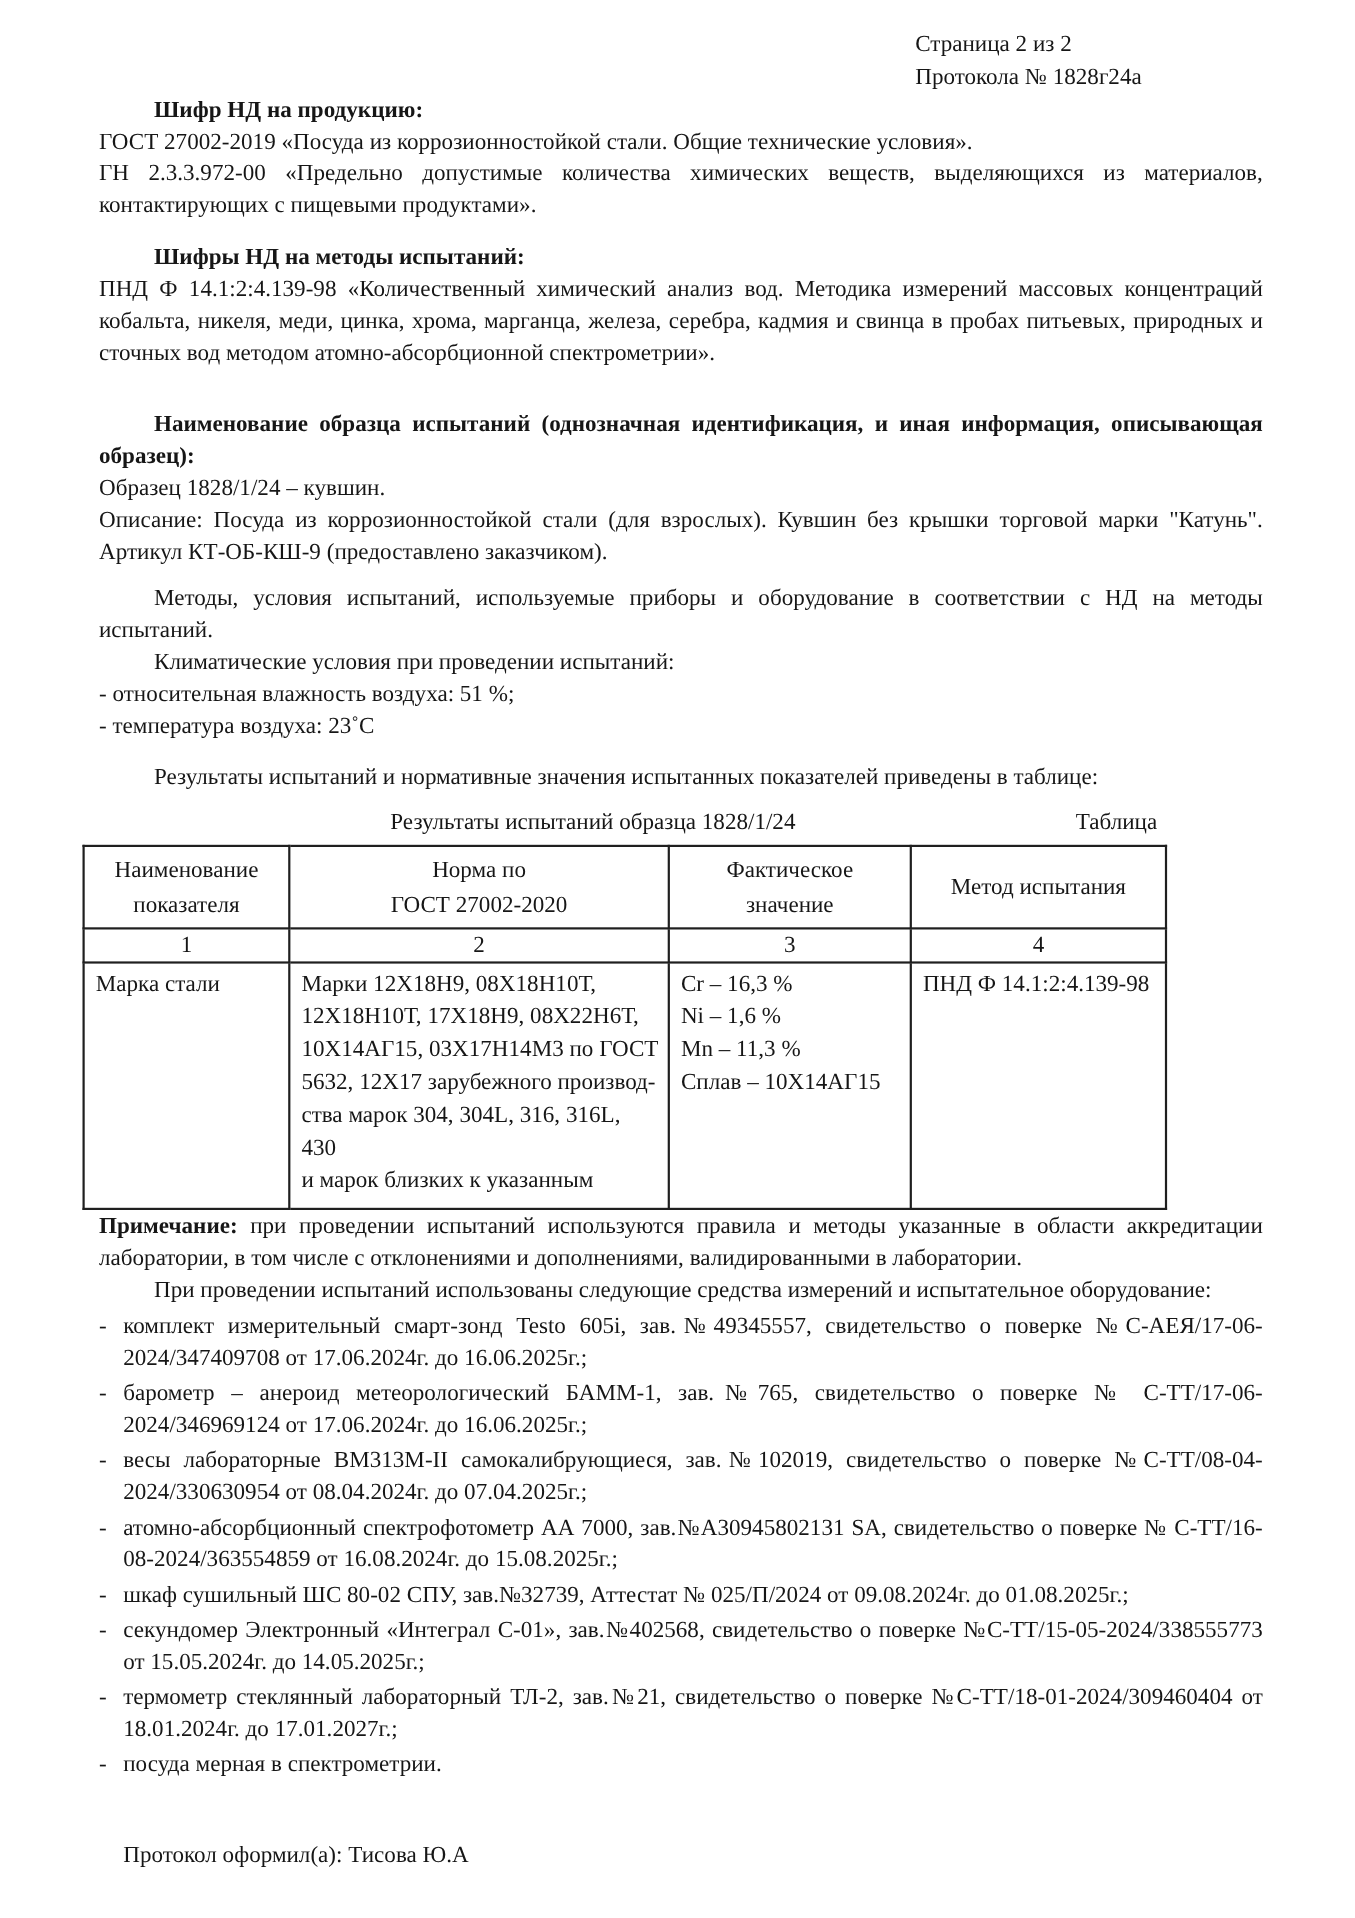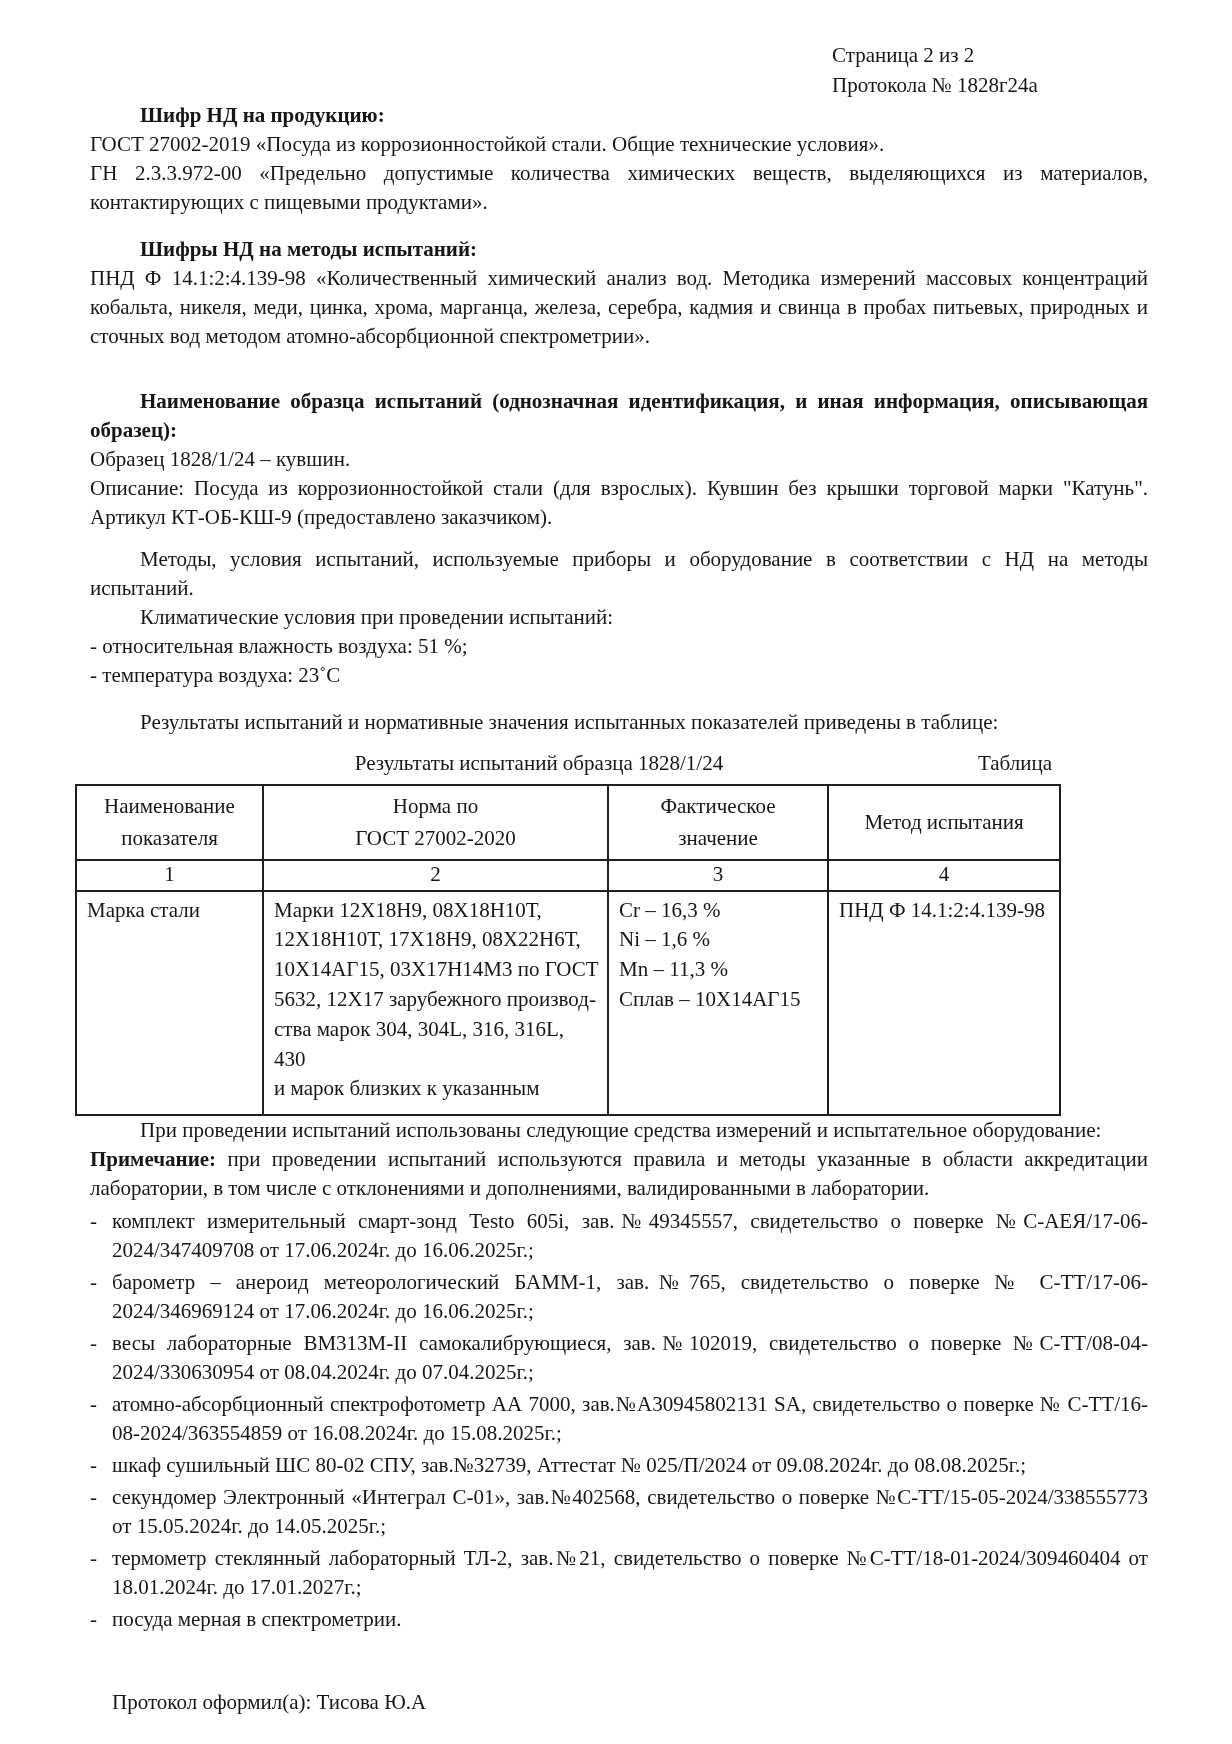--- a/index.html
+++ b/index.html
@@ -8,21 +8,21 @@
     font-family:"Liberation Serif", "DejaVu Serif", serif;
     color:#161616;
     -webkit-font-smoothing:antialiased;
   }
   .page {
     position:relative;
     width:1232px; height:1744px;
     background:#ffffff;
     overflow:hidden;
     box-sizing:border-box;
-    padding:40px 84px 0 90px;
+    padding:24px 84px 0 90px;
     font-size:21px;
     line-height:1.38;
   }
   p { margin:0; }
   .doc-header { margin-left:742px; line-height:1.45; }
   .h   { font-weight:bold; text-indent:50px; }
   .p   { text-align:justify; }
   .ind { text-indent:50px; }
   .mt14 { margin-top:14px; }
   .mt18 { margin-top:18px; }
@@ -141,29 +141,29 @@
 и марок близких к указанным</td>
         <td>Cr – 16,3 %
 Ni – 1,6 %
 Mn – 11,3 %
 Сплав – 10Х14АГ15</td>
         <td>ПНД Ф 14.1:2:4.139-98</td>
       </tr>
     </tbody>
   </table>
 
+  <p class="p"><span class="h">Примечание:</span><span> при проведении испытаний используются правила и методы указанные в области аккредитации лаборатории, в том числе с отклонениями и дополнениями, валидированными в лаборатории.</span></p>
   <p class="p ind">При проведении испытаний использованы следующие средства измерений и испытательное оборудование:</p>
-  <p class="p"><span class="h">Примечание:</span><span> при проведении испытаний используются правила и методы указанные в области аккредитации лаборатории, в том числе с отклонениями и дополнениями, валидированными в лаборатории.</span></p>
 
   <ul class="equip">
     <li><span class="dash">-</span><span>комплект измерительный смарт-зонд Testo 605i, зав.№49345557, свидетельство о поверке №С-АЕЯ/17-06-2024/347409708 от 17.06.2024г. до 16.06.2025г.;</span></li>
     <li><span class="dash">-</span><span>барометр – анероид метеорологический БАММ-1, зав.№765, свидетельство о поверке № С-ТТ/17-06-2024/346969124 от 17.06.2024г. до 16.06.2025г.;</span></li>
     <li><span class="dash">-</span><span>весы лабораторные ВМ313М-II  самокалибрующиеся, зав.№102019, свидетельство о поверке №С-ТТ/08-04-2024/330630954 от 08.04.2024г. до 07.04.2025г.;</span></li>
     <li><span class="dash">-</span><span>атомно-абсорбционный спектрофотометр АА 7000, зав.№А30945802131 SA, свидетельство о поверке № С-ТТ/16-08-2024/363554859 от 16.08.2024г. до 15.08.2025г.;</span></li>
-    <li><span class="dash">-</span><span>шкаф сушильный ШС 80-02 СПУ, зав.№32739, Аттестат № 025/П/2024 от 09.08.2024г. до 08.08.2025г.;</span></li>
+    <li><span class="dash">-</span><span>шкаф сушильный ШС 80-02 СПУ, зав.№32739, Аттестат № 025/П/2024 от 09.08.2024г. до 01.08.2025г.;</span></li>
     <li><span class="dash">-</span><span>секундомер Электронный «Интеграл С-01», зав.№402568, свидетельство о поверке №С-ТТ/15-05-2024/338555773 от 15.05.2024г. до 14.05.2025г.;</span></li>
     <li><span class="dash">-</span><span>термометр стеклянный лабораторный ТЛ-2, зав.№21, свидетельство о поверке №С-ТТ/18-01-2024/309460404 от 18.01.2024г. до 17.01.2027г.;</span></li>
     <li><span class="dash">-</span><span>посуда мерная в спектрометрии.</span></li>
   </ul>
 
   <p class="prepared">Протокол оформил(а): Тисова Ю.А</p>
 
 </div>
 
 </body></html>

